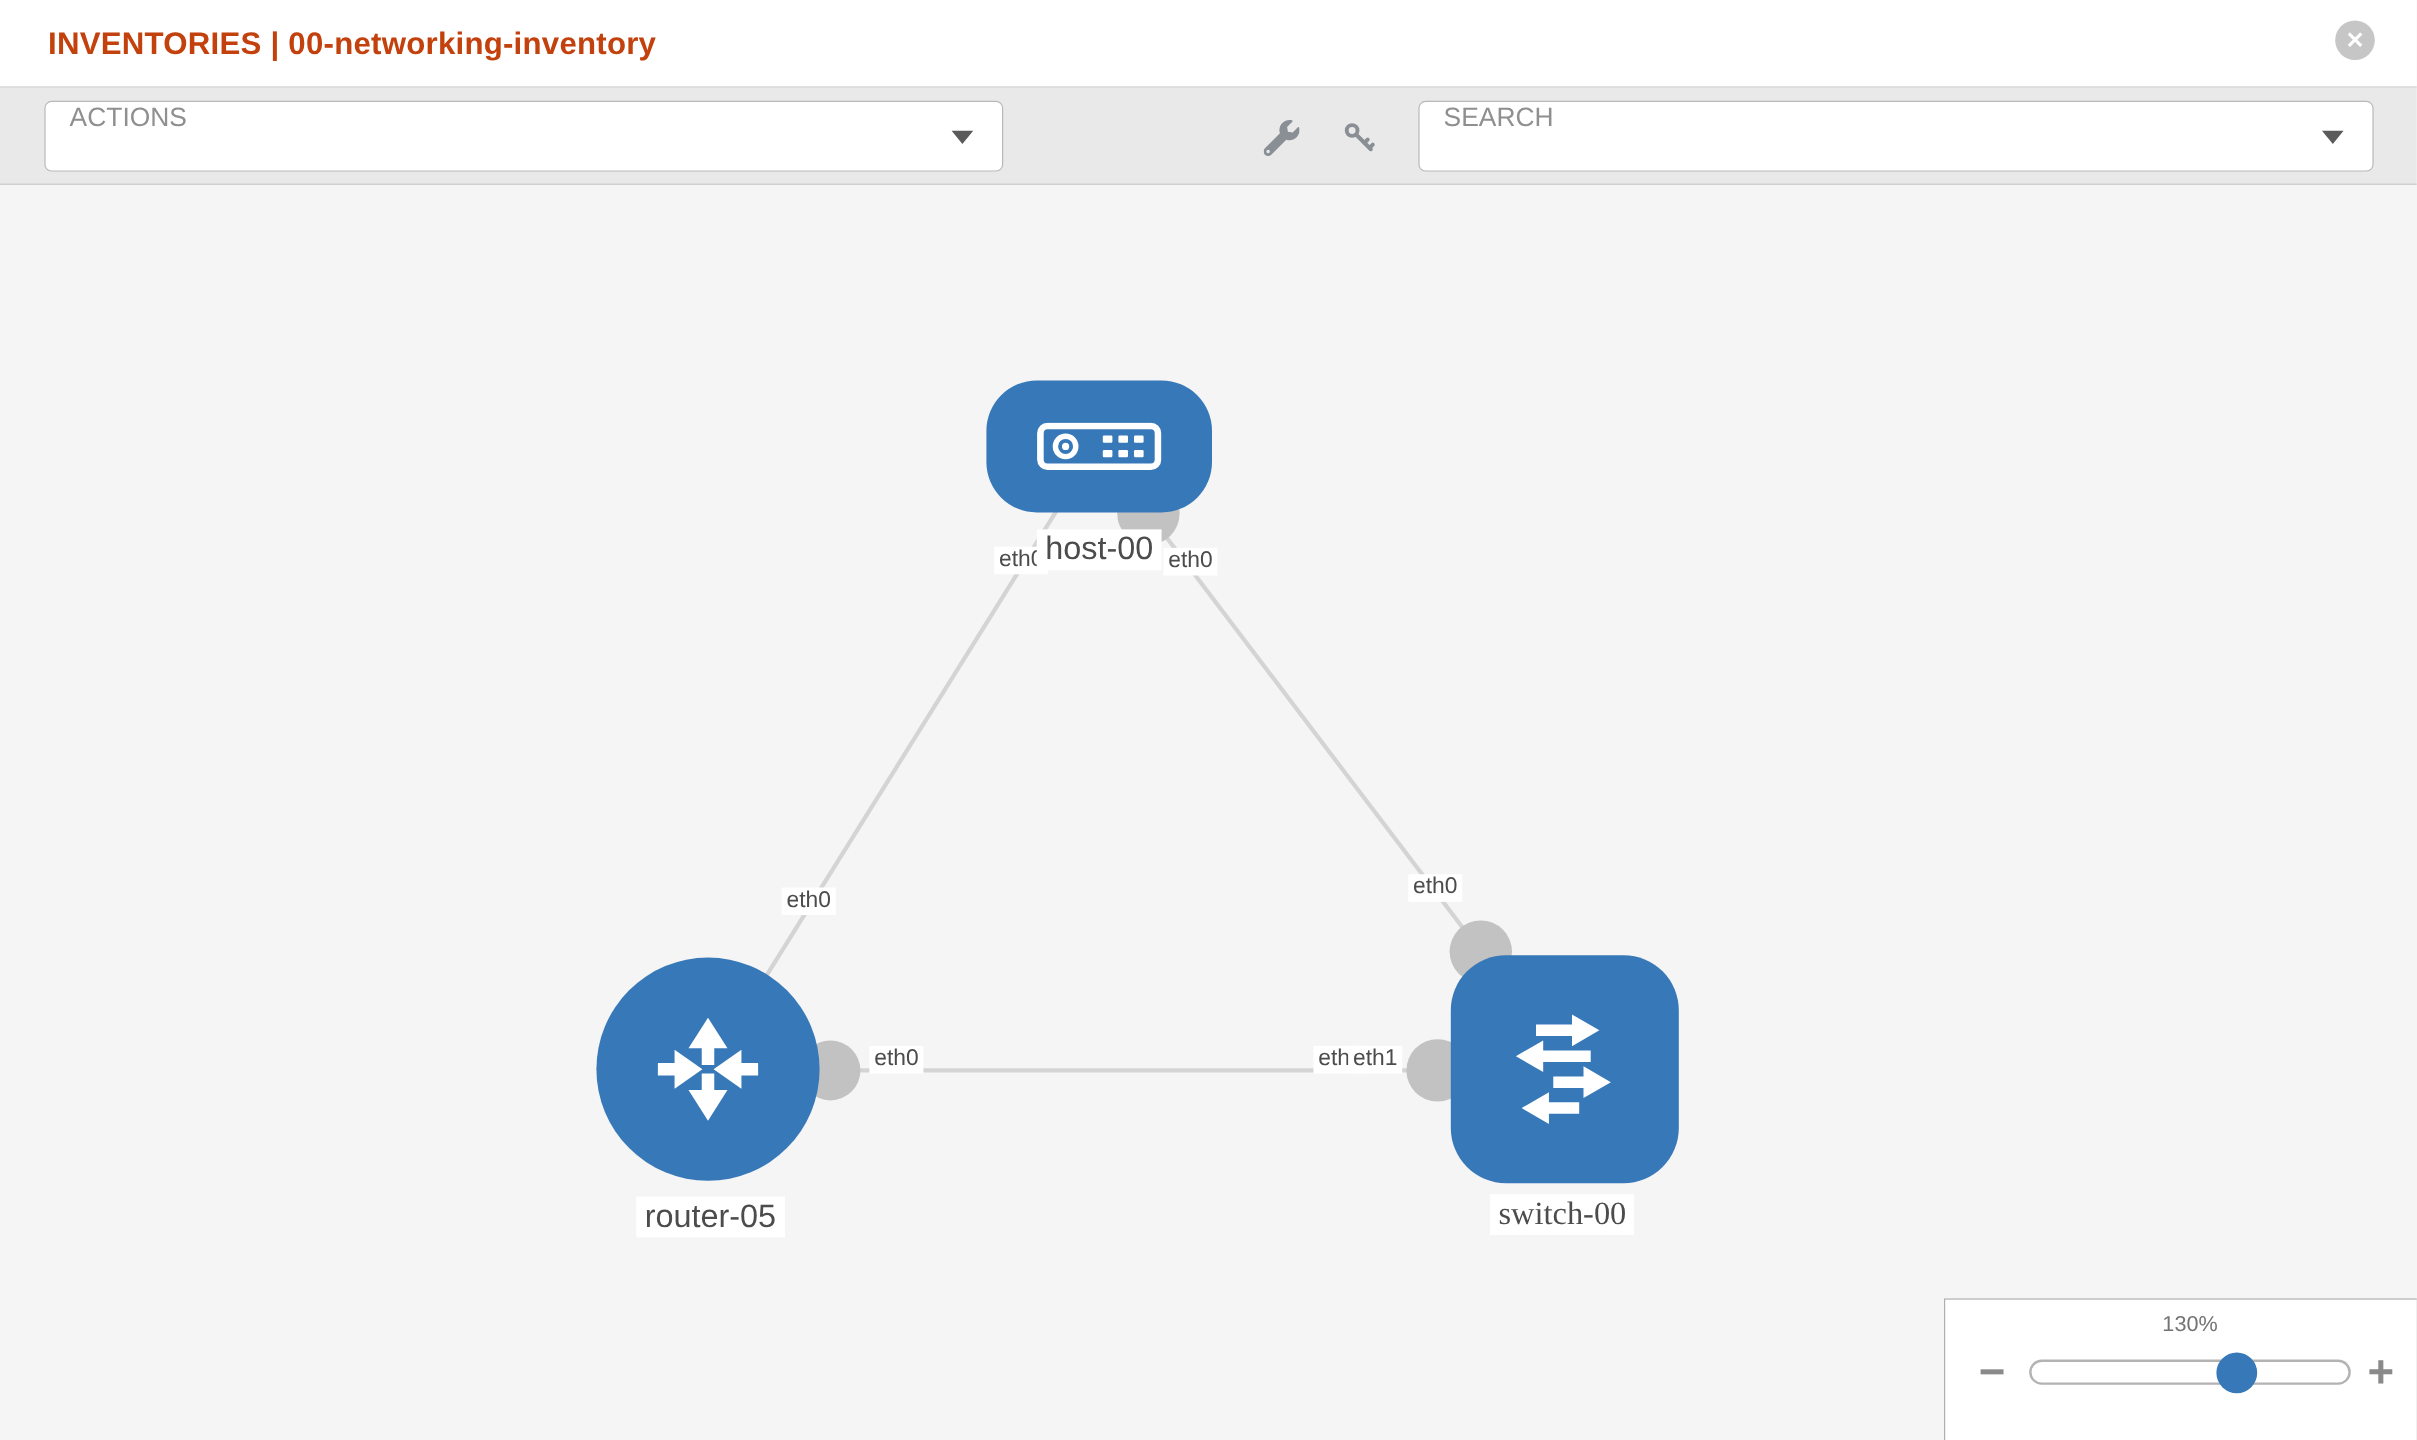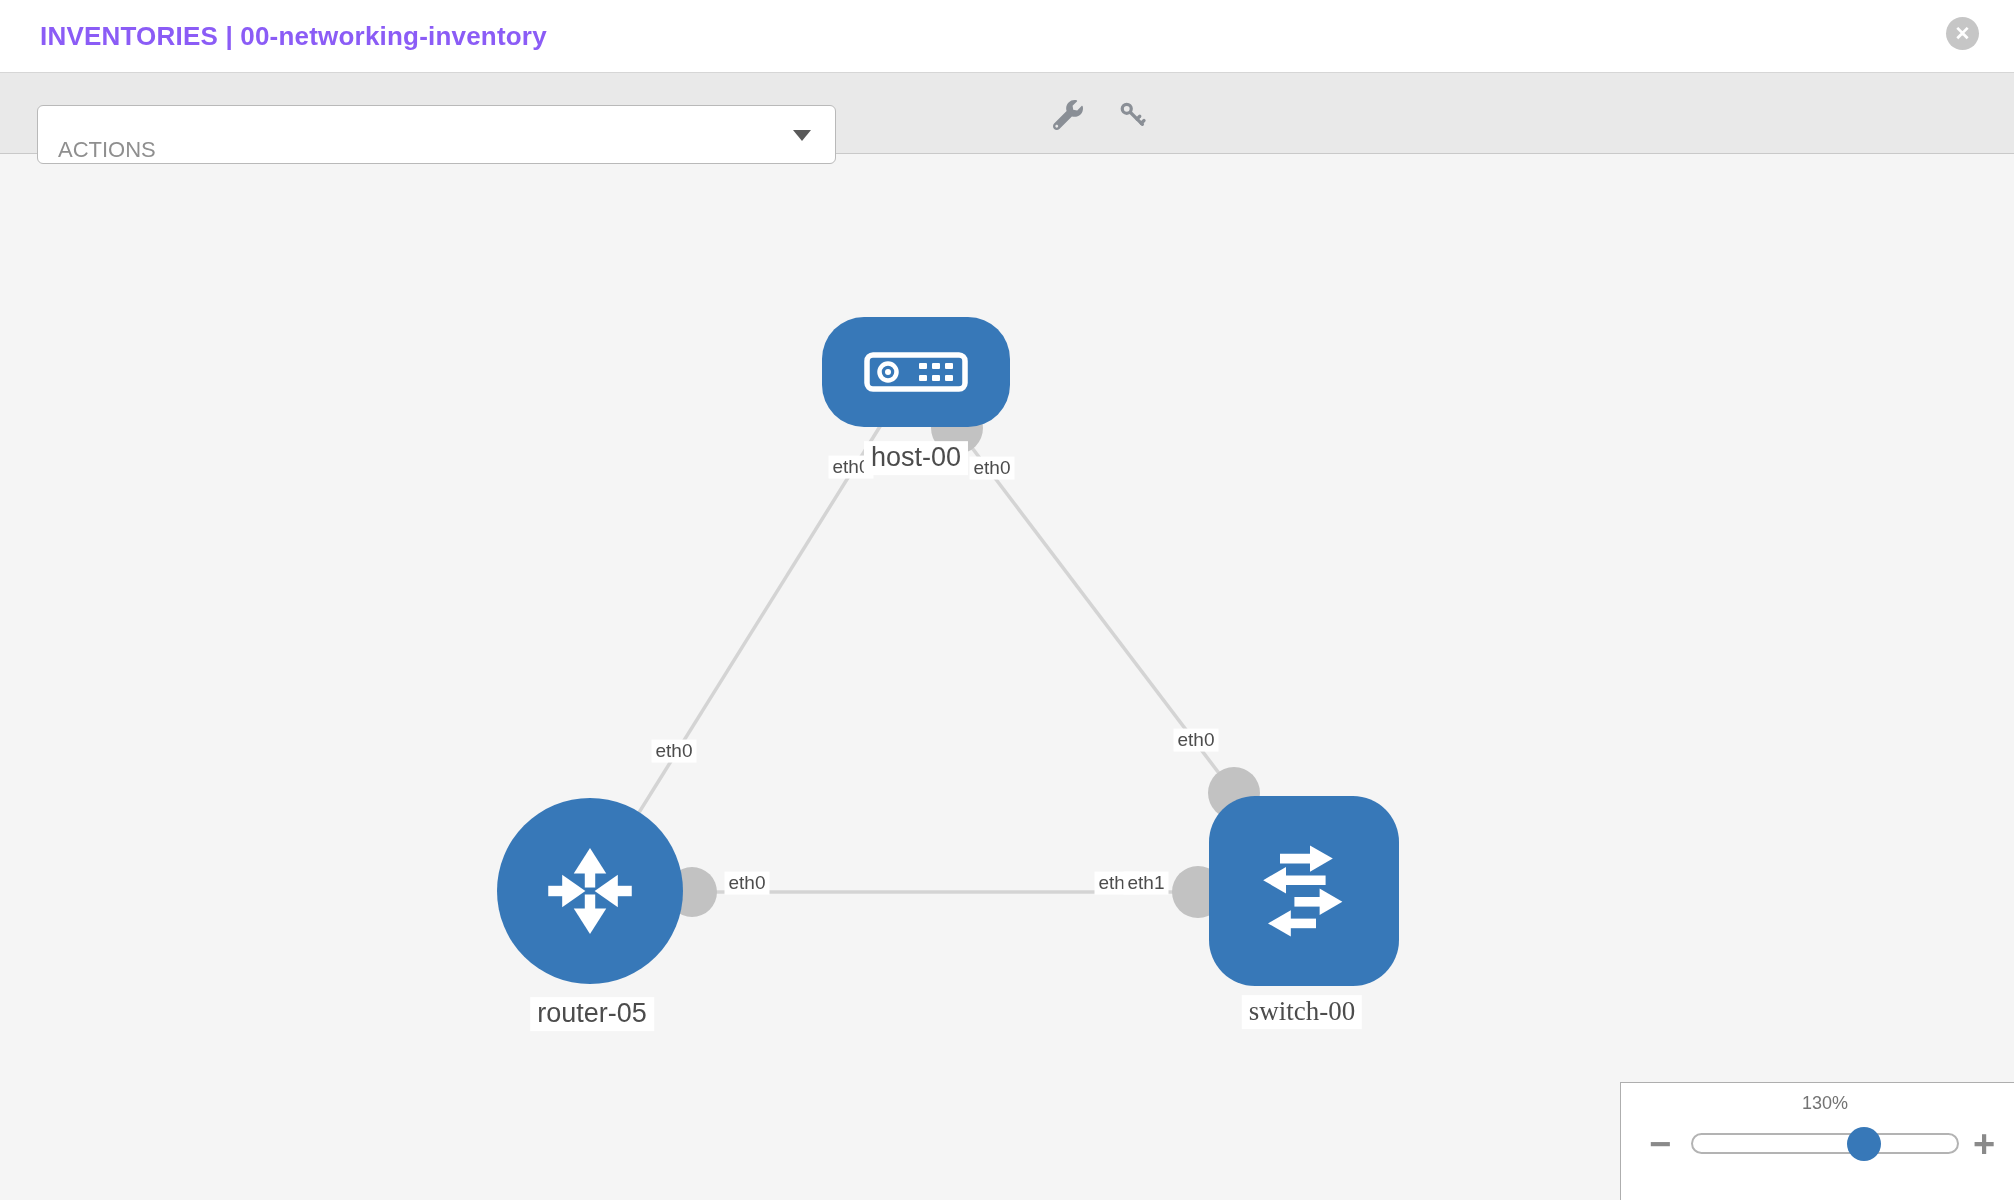--- a/index.html
+++ b/index.html
@@ -11,30 +11,30 @@
   .canvas svg { position:absolute; left:0; top:0; }
   .labels { position:absolute; inset:0; pointer-events:none; }
   .labels div { position:absolute; transform:translate(-50%,-50%); background:#ffffff;
                 color:#4c4c4c; white-space:nowrap; line-height:1.1; }
   .port-label { font-size:19px; padding:1px 4px; }
   .node-label { font-size:27px; padding:2px 7px; }
 
   
   .header { position:absolute; left:0; top:0; width:2014px; height:72px; background:#ffffff;
             display:flex; align-items:center; }
-  .header .title { font-size:26px; font-weight:bold; color:#8b5cf6; margin-left:40px; letter-spacing:.2px; }
+  .header .title { font-size:26px; font-weight:bold; color:#c2410c; margin-left:40px; letter-spacing:.2px; }
   .close-btn { position:absolute; right:35px; top:17px; width:33px; height:33px; border-radius:50%;
                background:#c6c6c6; color:#ffffff; font-size:19px; font-weight:bold;
                display:flex; align-items:center; justify-content:center; cursor:pointer; }
 
   
   .toolbar { position:absolute; left:0; top:72px; width:2014px; height:82px; background:#e9e9e9;
              border-top:1px solid #d6d6d6; border-bottom:1px solid #c9c9c9; }
   .dropdown { position:absolute; top:11px; height:59px; background:#ffffff; border:1px solid #b9b9b9;
-              border-radius:6px; display:flex; align-items:flex-end; cursor:pointer;margin-top:21px; }
+              border-radius:6px; display:flex; align-items:flex-start; cursor:pointer; }
   .dropdown .ph { font-size:22px; color:#8f8f8f; margin-left:20px; }
   .caret { position:absolute; right:24px; top:50%; margin-top:-5px; width:0; height:0;
            border-left:9px solid transparent; border-right:9px solid transparent;
            border-top:11px solid #5a5a5a; }
   .actions-dd { left:37px; width:799px; }
   .search-dd { left:1182px; width:796px; }
   .tool-icon { position:absolute; top:27px; width:30px; height:30px; cursor:pointer; }
   .wrench { left:1053px; }
   .key { left:1118px; }
 
@@ -147,20 +147,24 @@
 
   <svg class="tool-icon key" viewBox="0 0 24 24">
     <g stroke="#8a8f96" fill="none" stroke-width="2.6" stroke-linecap="round">
       <circle cx="7" cy="7" r="3.6"></circle>
       <line x1="10" y1="10" x2="19.5" y2="19.5"></line>
       <line x1="15.2" y1="15.2" x2="17.4" y2="13"></line>
       <line x1="18.6" y1="18.6" x2="20.8" y2="16.4"></line>
     </g>
   </svg>
 
+  <div class="dropdown search-dd">
+    <span class="ph">SEARCH</span>
+    <span class="caret"></span>
+  </div>
 </div>
 
 <div class="zoom-panel">
   <div class="zoom-level">130%</div>
   <div class="zoom-minus">−</div>
   <div class="slider-track"></div>
   <div class="slider-thumb"></div>
   <div class="zoom-plus">+</div>
 </div>
 

